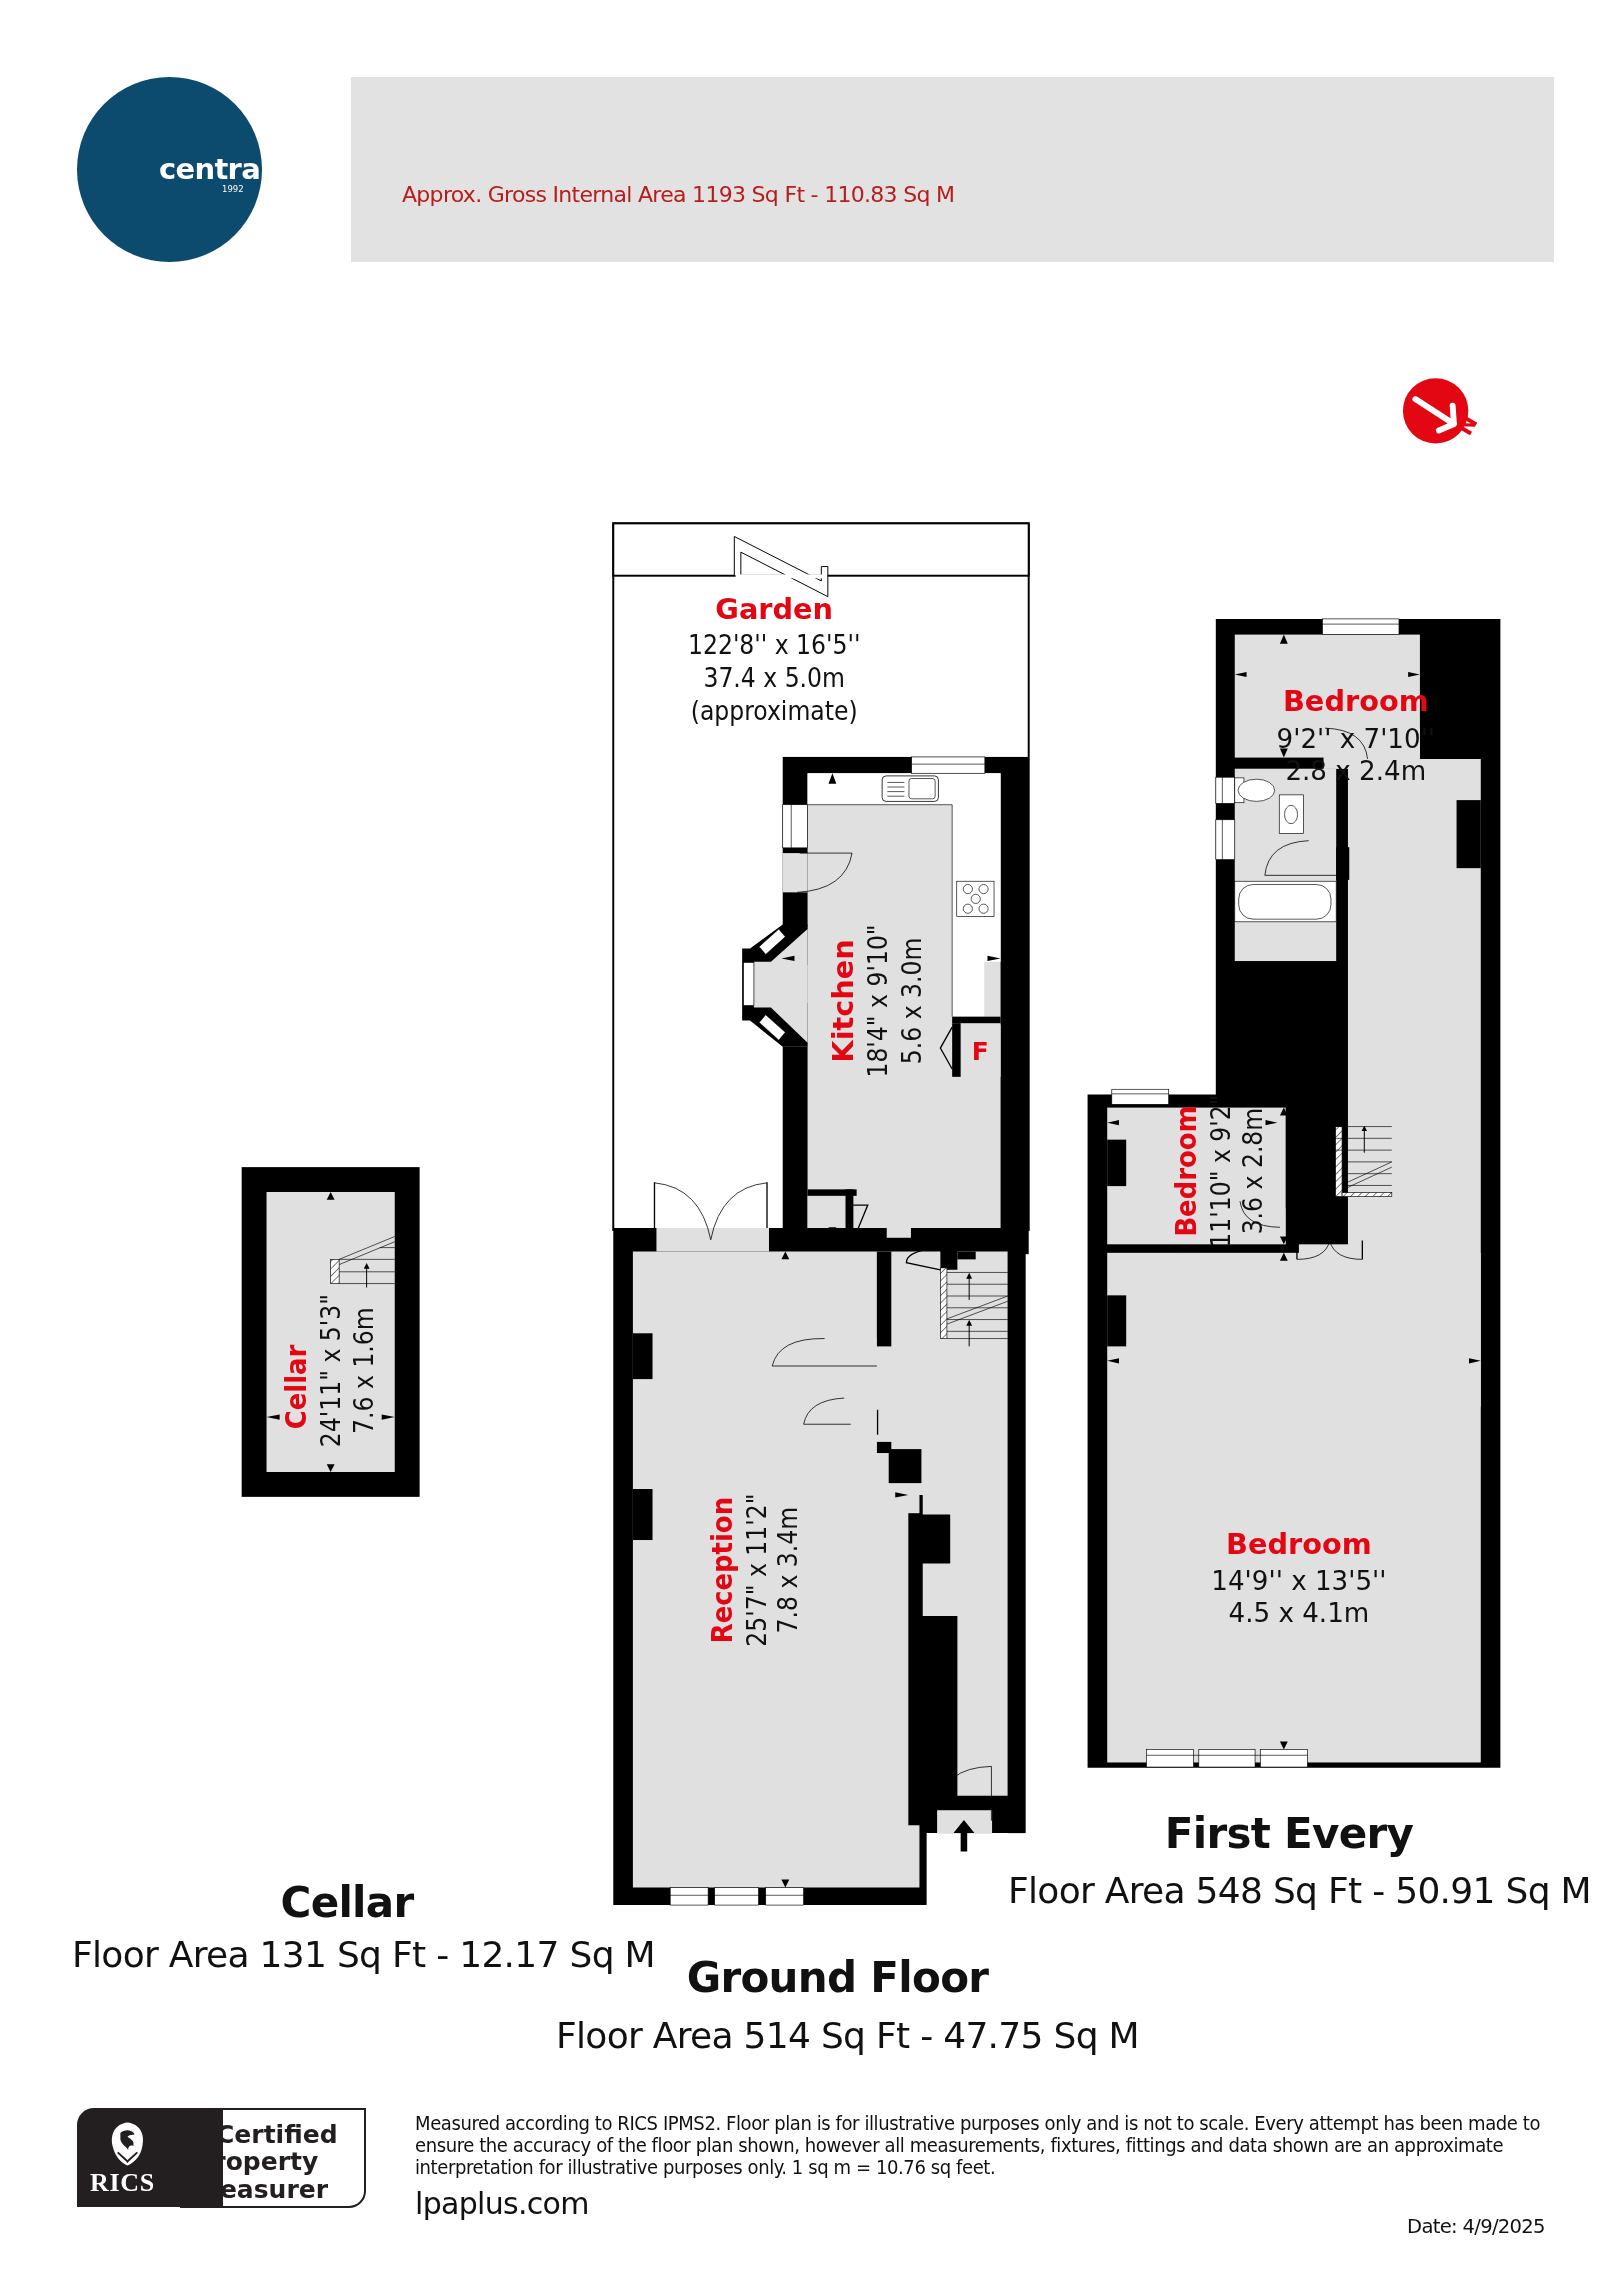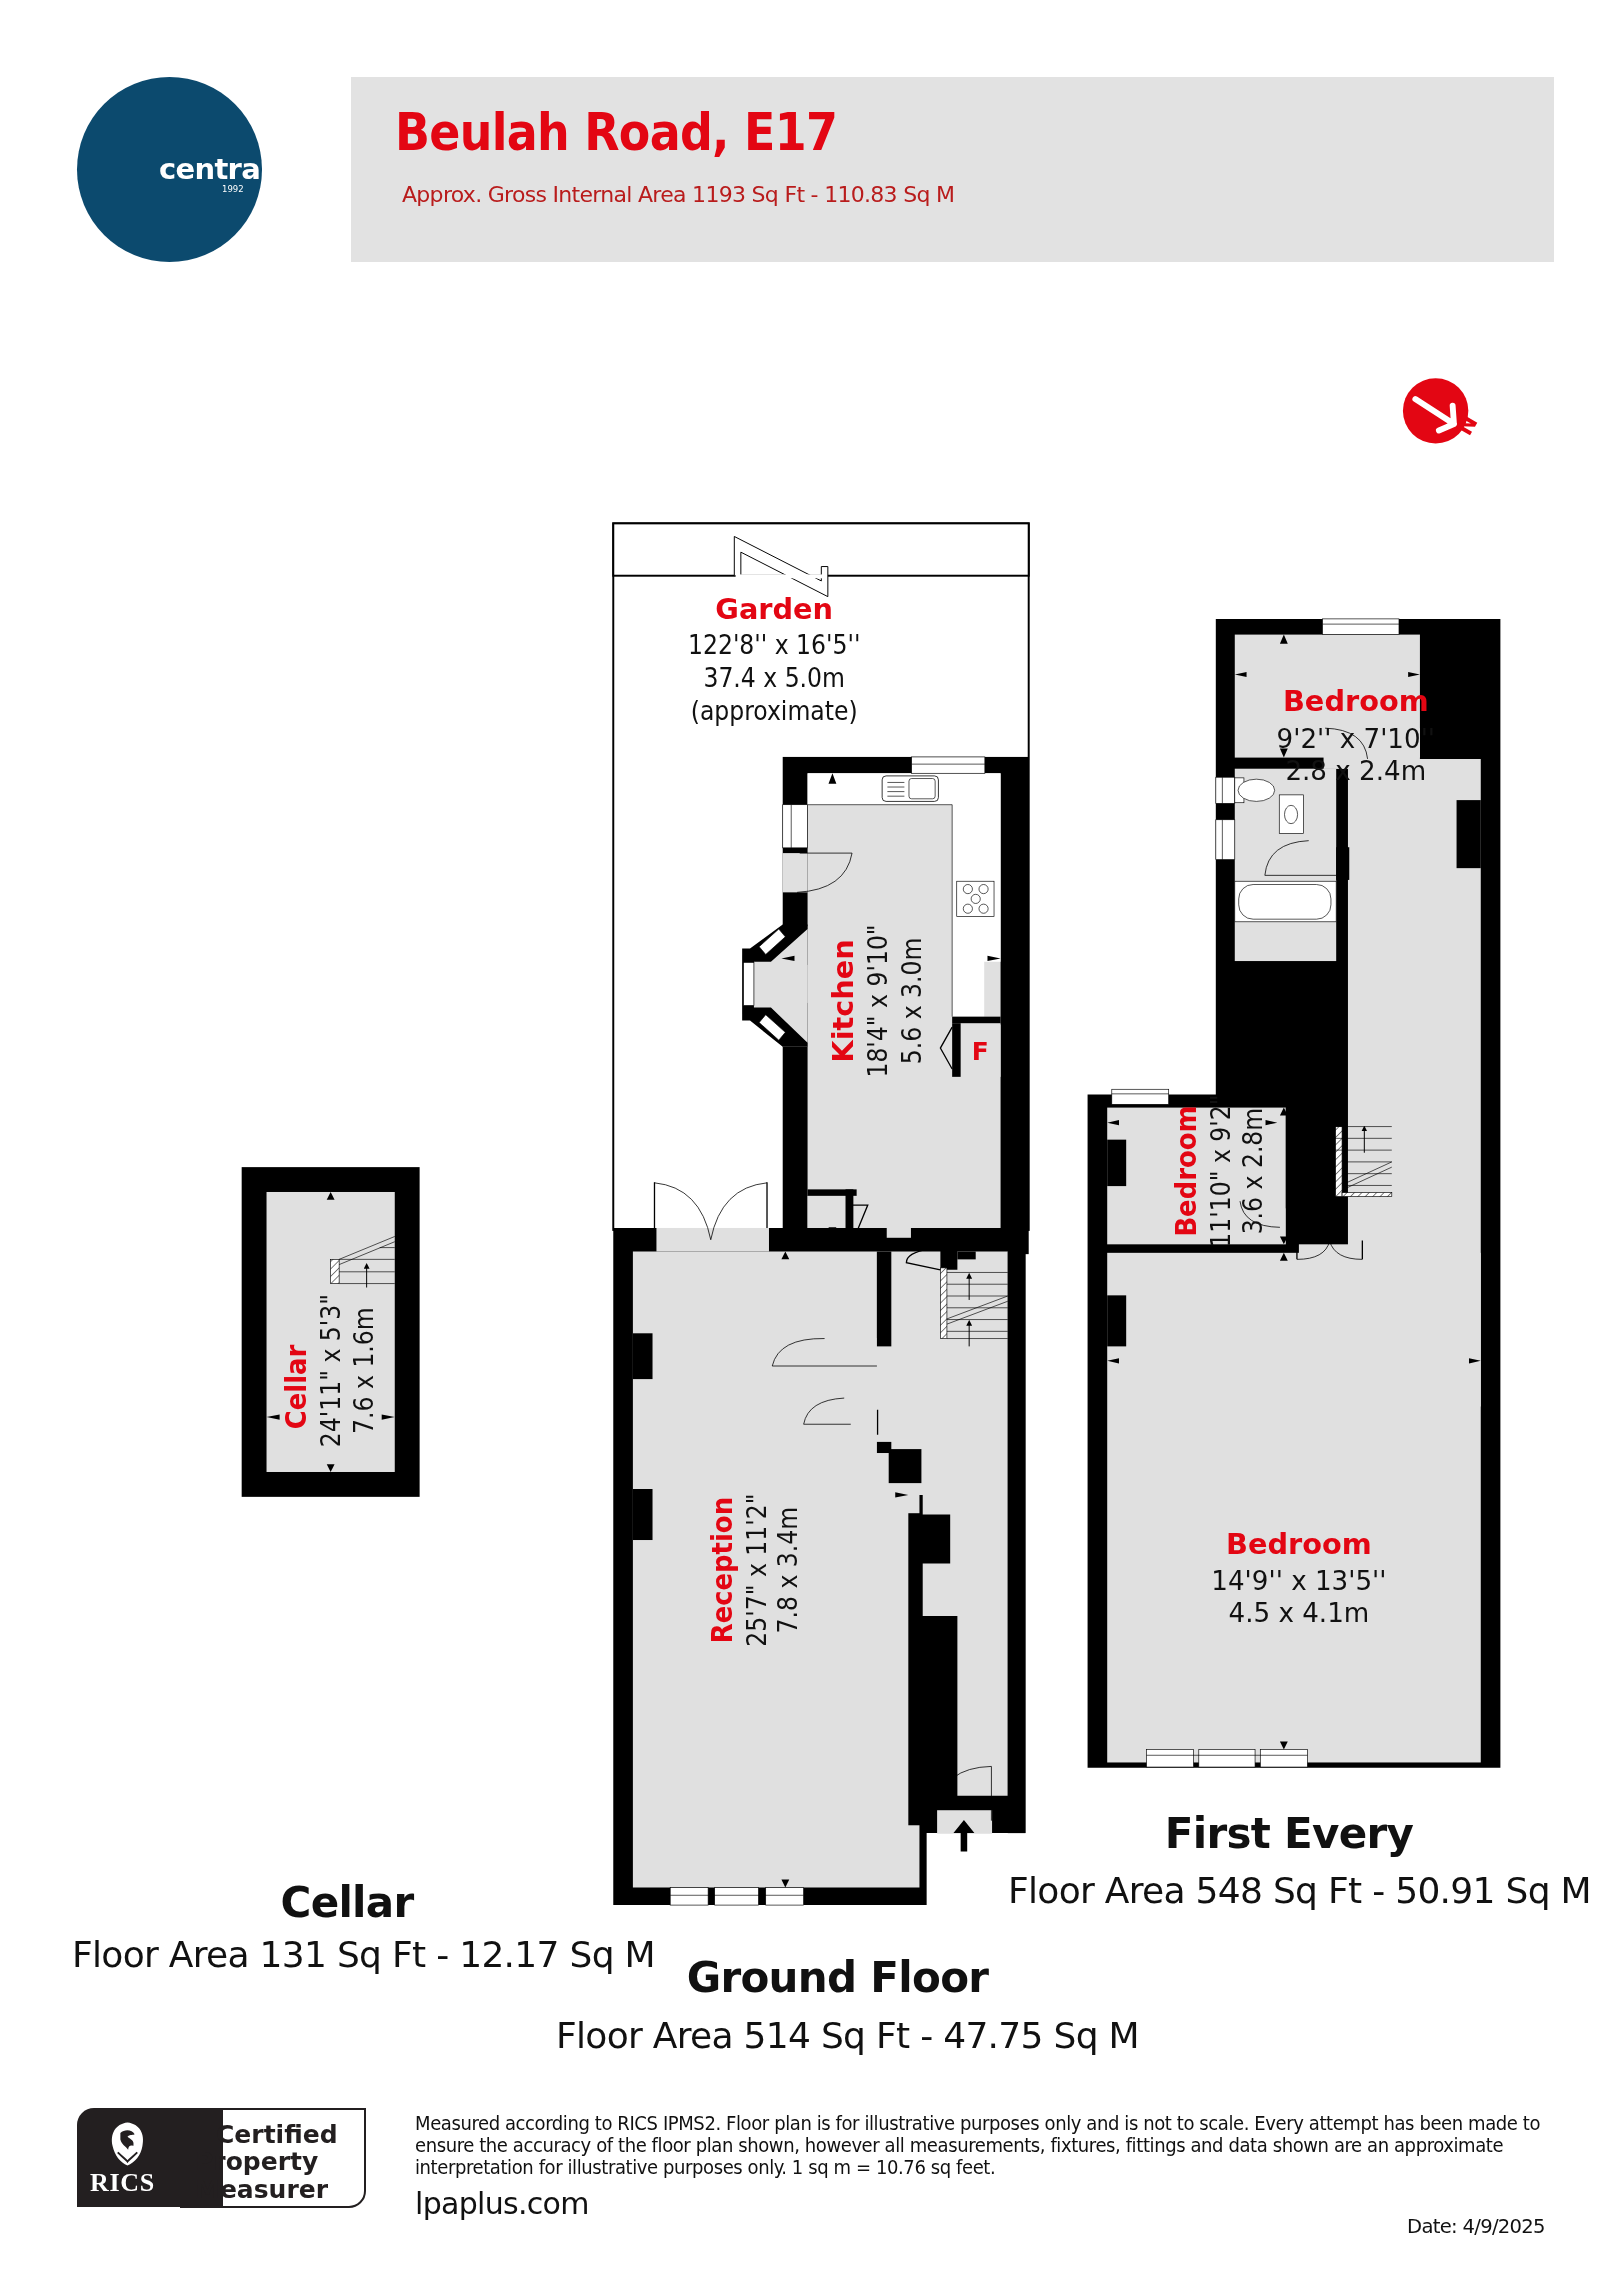--- a/index.html
+++ b/index.html
@@ -43,21 +43,20 @@
 </style>
 </head>
 <body>
 
 <div id="logo" class="abs">
   <span class="brand">central</span>
   <span class="year">1992</span>
 </div>
 
 <div id="banner" class="abs">
-  <div class="title">Beulah Road, E17</div>
   <div class="sub">Approx. Gross Internal Area 1193 Sq Ft - 110.83 Sq M</div>
 </div>
 
 <svg id="plan" width="1623" height="2295" viewBox="0 0 2480 3508">
   <defs>
     <pattern id="hatch" width="8" height="8" patternUnits="userSpaceOnUse" patternTransform="rotate(45)">
       <rect width="8" height="8" fill="#fff"></rect>
       <line x1="0" y1="0" x2="0" y2="8" stroke="#000" stroke-width="1.5"></line>
     </pattern>
     <marker id="arrowhead" markerWidth="6" markerHeight="6" refX="3" refY="3" orient="auto">

